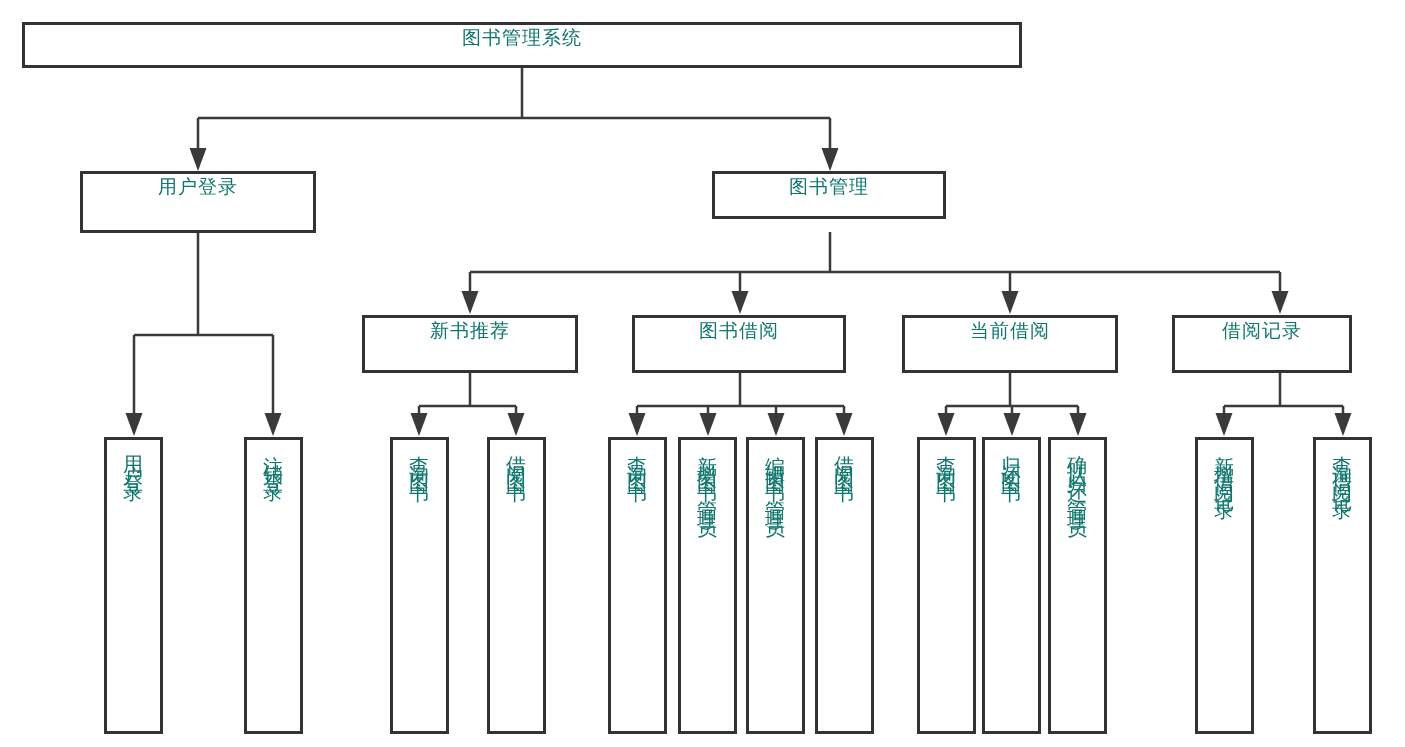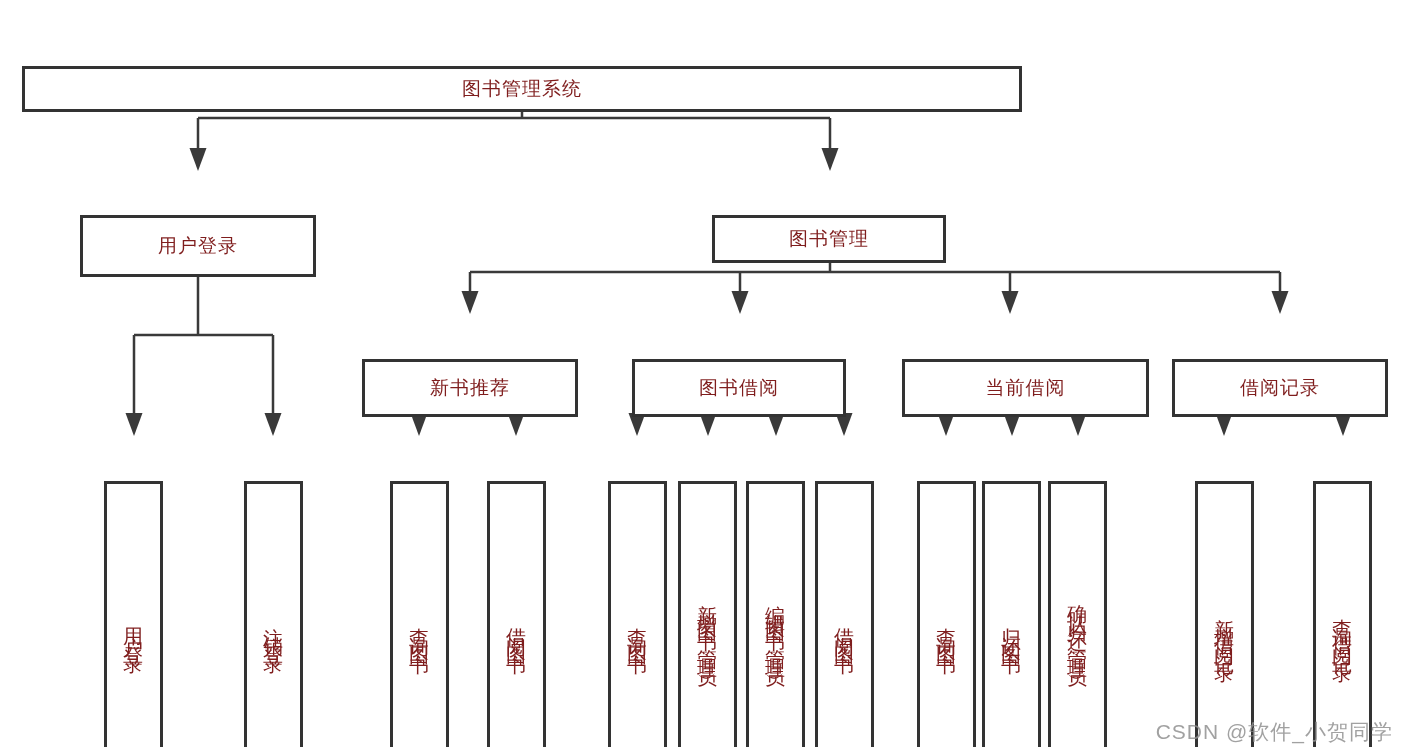--- a/index.html
+++ b/index.html
@@ -15,24 +15,23 @@
     position: absolute;
     left: 0; top: 0;
     width: 1405px; height: 747px;
   }
   .node {
     position: absolute;
     box-sizing: border-box;
     border: 3px solid #333333;
     background: #ffffff;
     display: flex;
-    align-items: center;
+    align-items: flex-start;
     justify-content: center;
-    color: #7f1d1d;
-    margin-top: 44px;
+    color: #0f766e;
   }
   .node.root  { font-size: 19px; letter-spacing: 1px; }
   .node.lvl2  { font-size: 19px; letter-spacing: 1px; }
   .node.lvl3  { font-size: 19px; letter-spacing: 1px; }
   .node.leaf  { font-size: 20px; }
   .node.leaf span {
     writing-mode: vertical-rl;
     text-orientation: mixed;
     letter-spacing: 9px;
     line-height: 1;
@@ -105,24 +104,24 @@
   <div class="node lvl2" style="left:712px; top:171px; width:234px; height:48px;">
     <span>图书管理</span>
   </div>
 
   <div class="node lvl3" style="left:362px; top:315px; width:216px; height:58px;">
     <span>新书推荐</span>
   </div>
   <div class="node lvl3" style="left:632px; top:315px; width:214px; height:58px;">
     <span>图书借阅</span>
   </div>
-  <div class="node lvl3" style="left:902px; top:315px; width:247px; height:58px;">
+  <div class="node lvl3" style="left:902px; top:315px; width:216px; height:58px;">
     <span>当前借阅</span>
   </div>
-  <div class="node lvl3" style="left:1172px; top:315px; width:216px; height:58px;">
+  <div class="node lvl3" style="left:1172px; top:315px; width:180px; height:58px;">
     <span>借阅记录</span>
   </div>
 
   <div class="node leaf" style="left:104px; top:437px; width:59px; height:297px;">
     <span>用户登录</span>
   </div>
   <div class="node leaf" style="left:244px; top:437px; width:59px; height:297px;">
     <span>注销登录</span>
   </div>
 
@@ -156,15 +155,14 @@
     <span>确认归还（管理员）</span>
   </div>
 
   <div class="node leaf" style="left:1195px; top:437px; width:59px; height:297px;">
     <span>新增借阅记录</span>
   </div>
   <div class="node leaf" style="left:1313px; top:437px; width:59px; height:297px;">
     <span>查询借阅记录</span>
   </div>
 
-  <div class="watermark">CSDN @软件_小贺同学</div>
 
 </div>
 
 </body></html>

